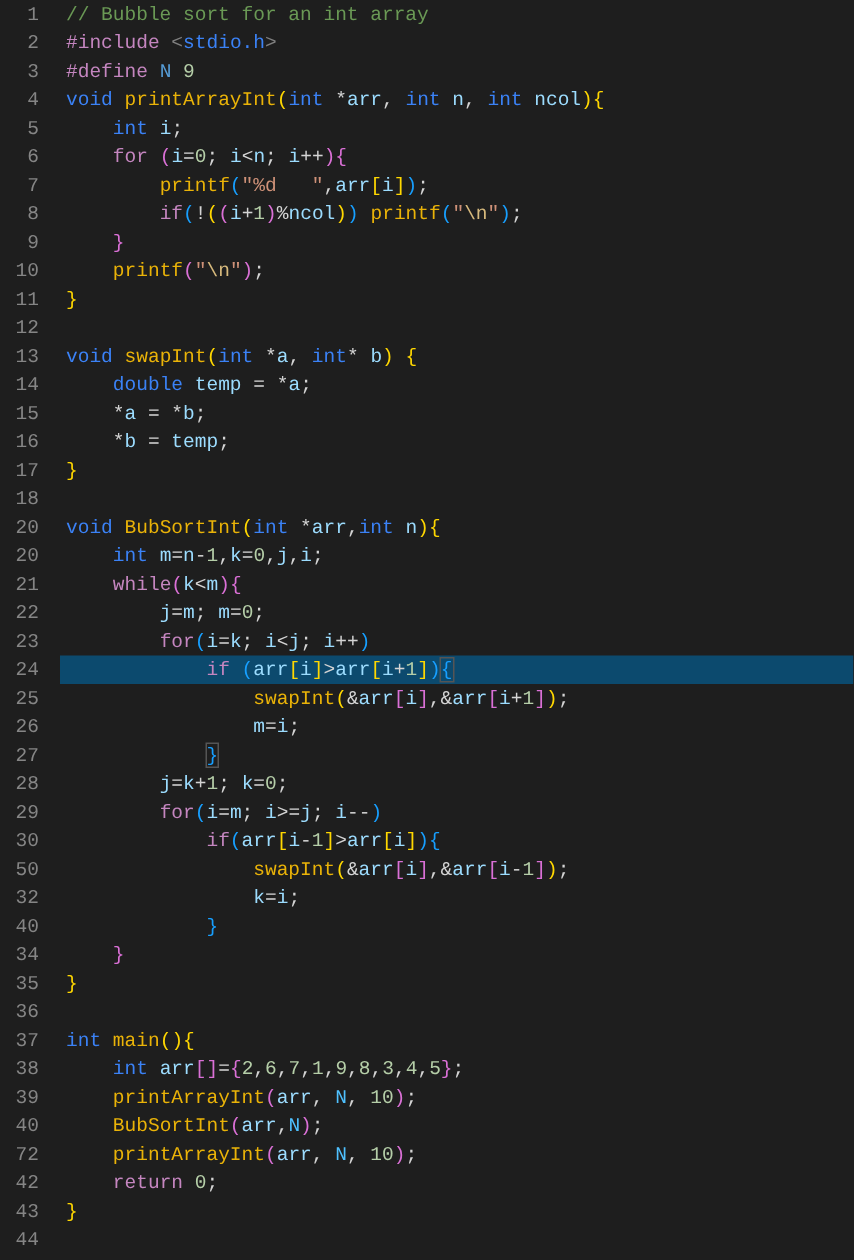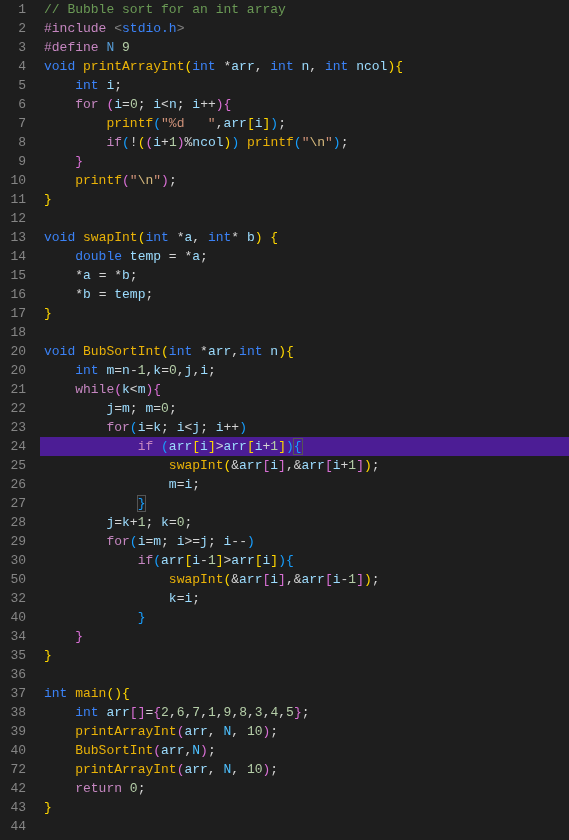--- a/index.html
+++ b/index.html
@@ -28,21 +28,21 @@
   .gutter-line { height: 19px; }
   .code {
     flex: 1;
     white-space: pre;
     padding: 0;
   }
   .code-line {
     height: 19px;
     padding-left: 4px;
   }
-  .line24 { background: #4c1d95; }
+  .line24 { background: #0c4a6e; }
   .comment { color: #6a9955; text-align: right; }
   .keyword { color: #c586c0; font-family: Liberation Mono, monospace; }
   .type { color: #3b82f6; }
   .func { color: #eab308; }
   .var { color: #9cdcfe; }
   .number { color: #b5cea8; }
   .string { color: #ce9178; }
   .escape { color: #d7ba7d; }
   .macro { color: #569cd6; }
   .punct { color: #d4d4d4; }

